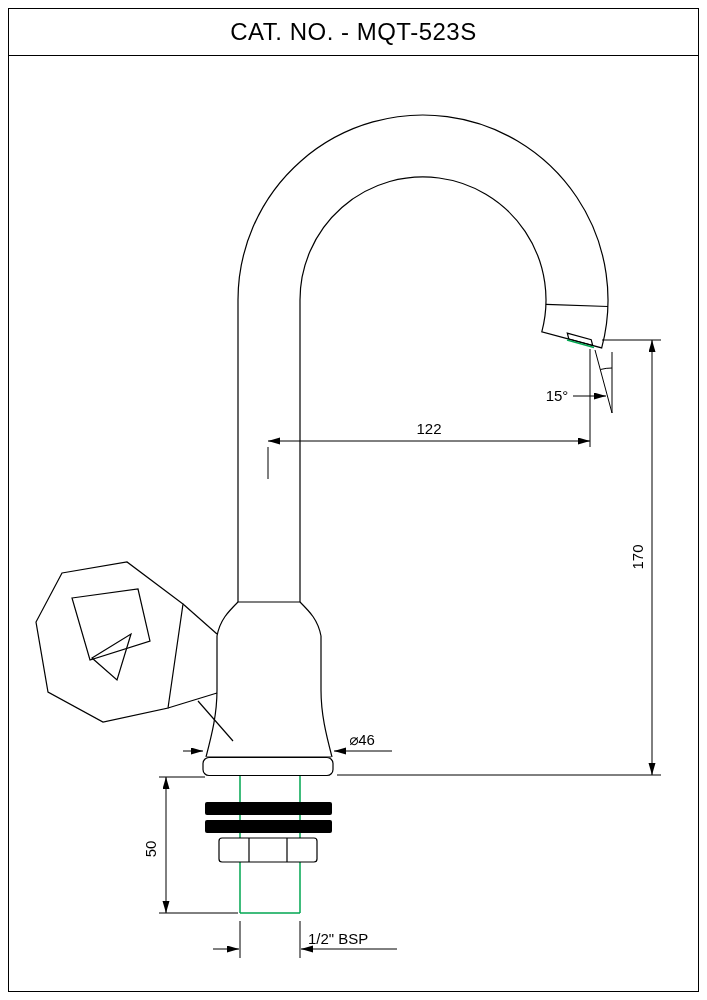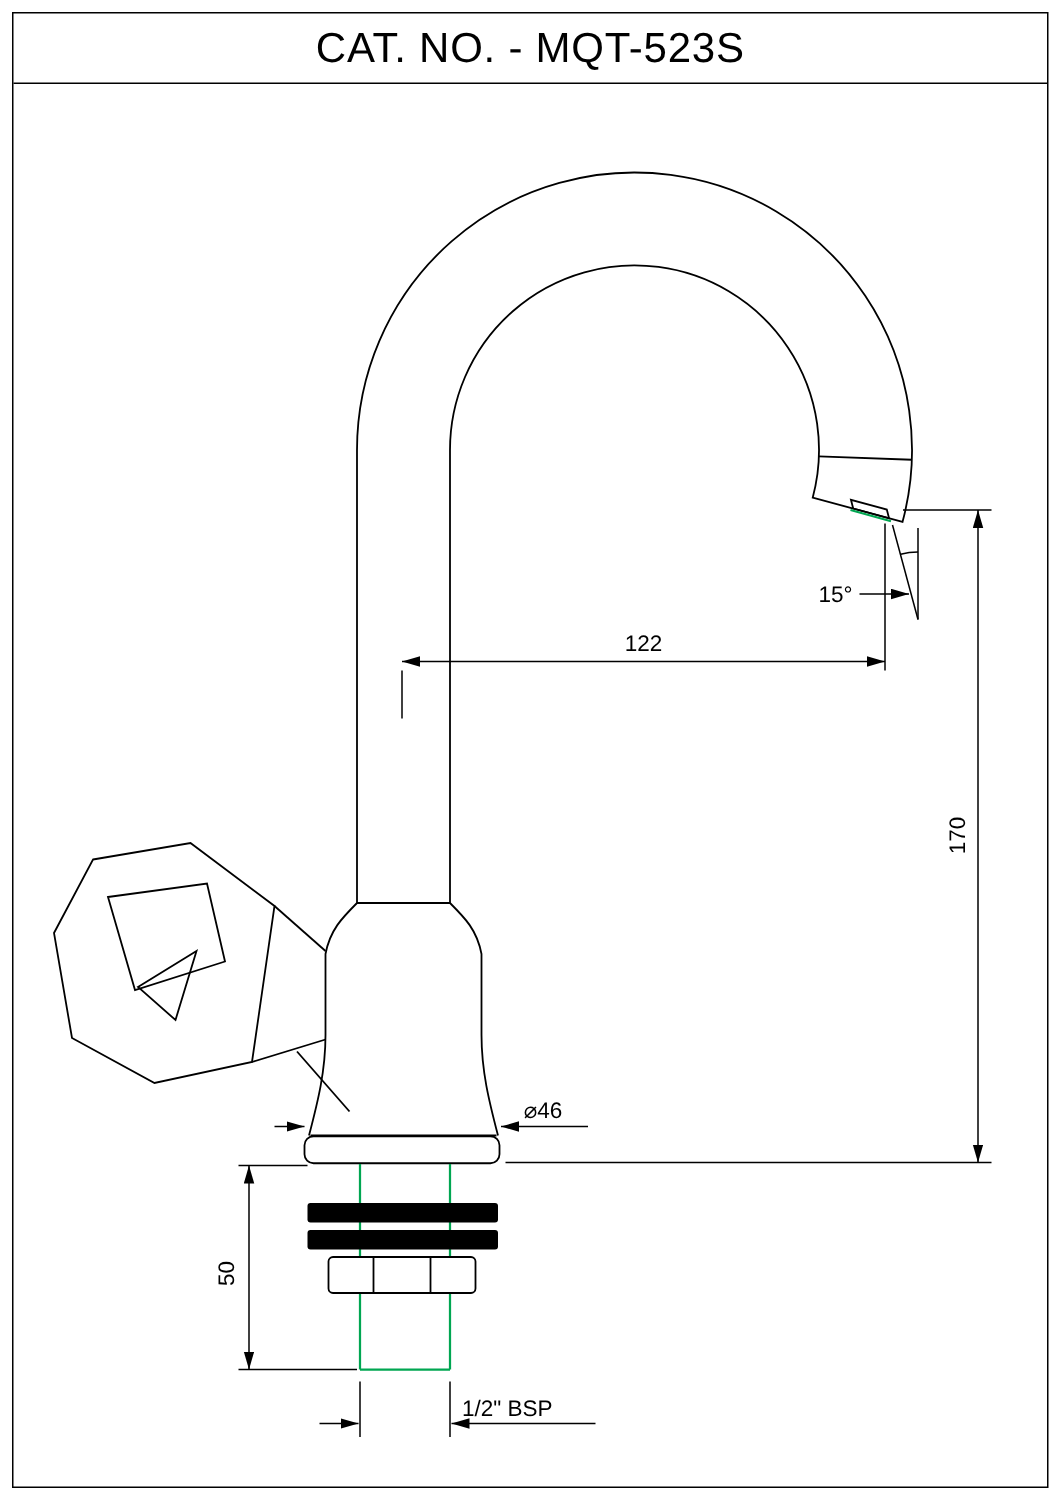--- a/index.html
+++ b/index.html
@@ -9,21 +9,21 @@
     font-family:"Liberation Sans","DejaVu Sans",sans-serif;
     overflow:hidden;
   }
   .frame{position:absolute;inset:8px;border:1.5px solid var(--line,#000);}
   .title-bar{
     position:absolute;top:0;left:0;right:0;height:46px;
     border-bottom:1.5px solid var(--line,#000);
     display:flex;align-items:center;justify-content:center;
   }
   .title-bar h1{
-    margin:0;font-size:28px;font-weight:400;letter-spacing:.5px;
+    margin:0;font-size:24px;font-weight:400;letter-spacing:.5px;
     color:var(--line,#000);font-family:"Liberation Sans","DejaVu Sans",sans-serif;
   }
   svg.drawing{position:absolute;left:0;top:0;width:707px;height:1000px;}
   .ln{fill:none;stroke:var(--line,#000);stroke-width:1.2;}
   .fillw{fill:#fff;stroke:var(--line,#000);stroke-width:1.2;}
   .grn{fill:none;stroke:var(--accent-green,#00a651);stroke-width:1.5;}
   .blk{fill:var(--line,#000);stroke:none;}
   .dim{fill:none;stroke:var(--line,#000);stroke-width:1;}
   text.dimtxt{
     fill:var(--line,#000);font-size:15px;

